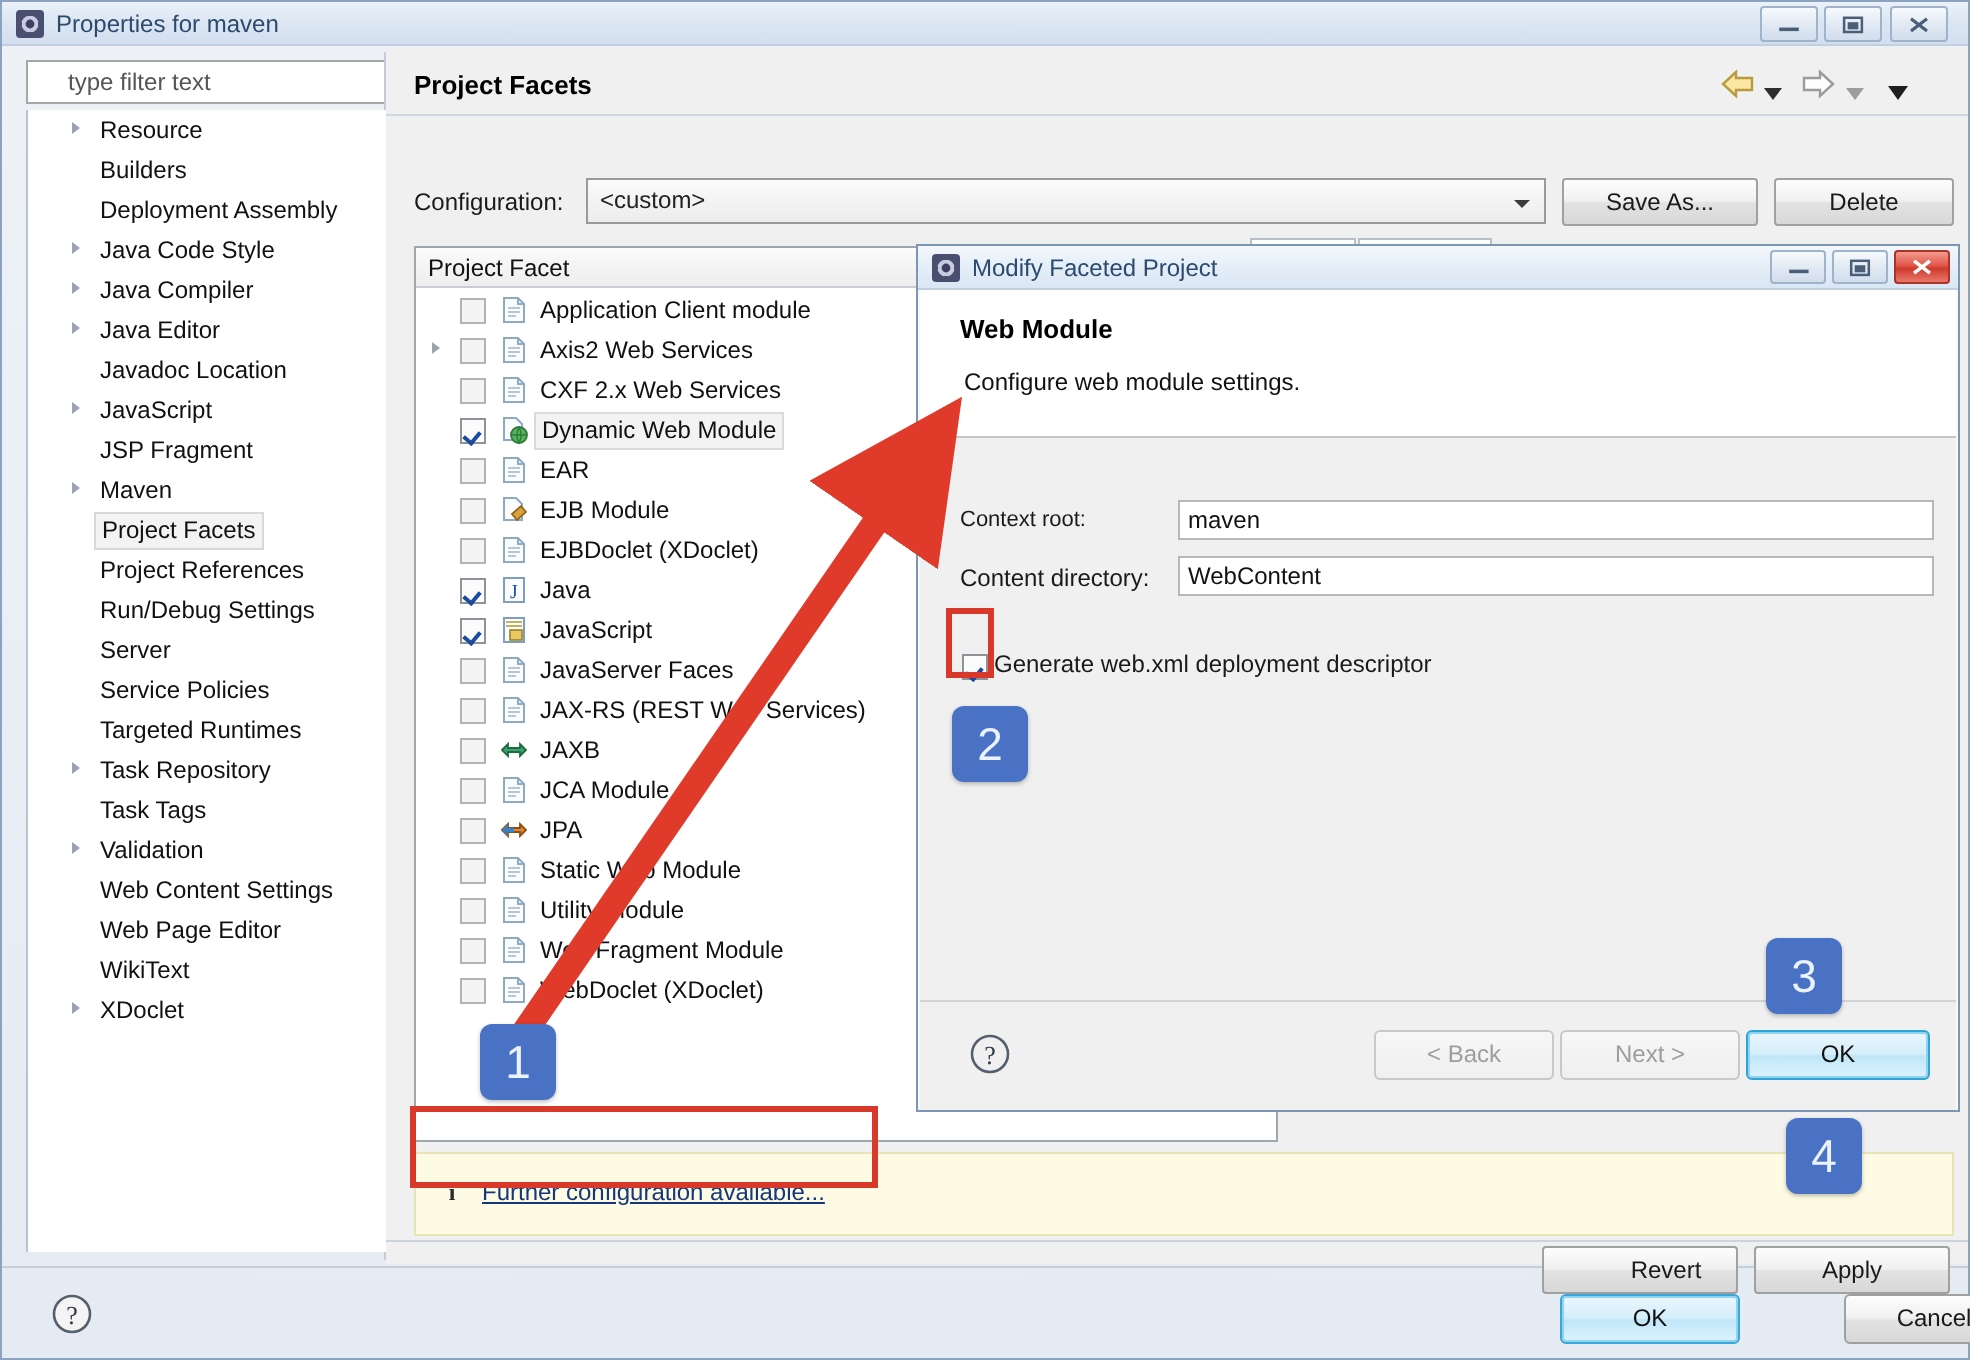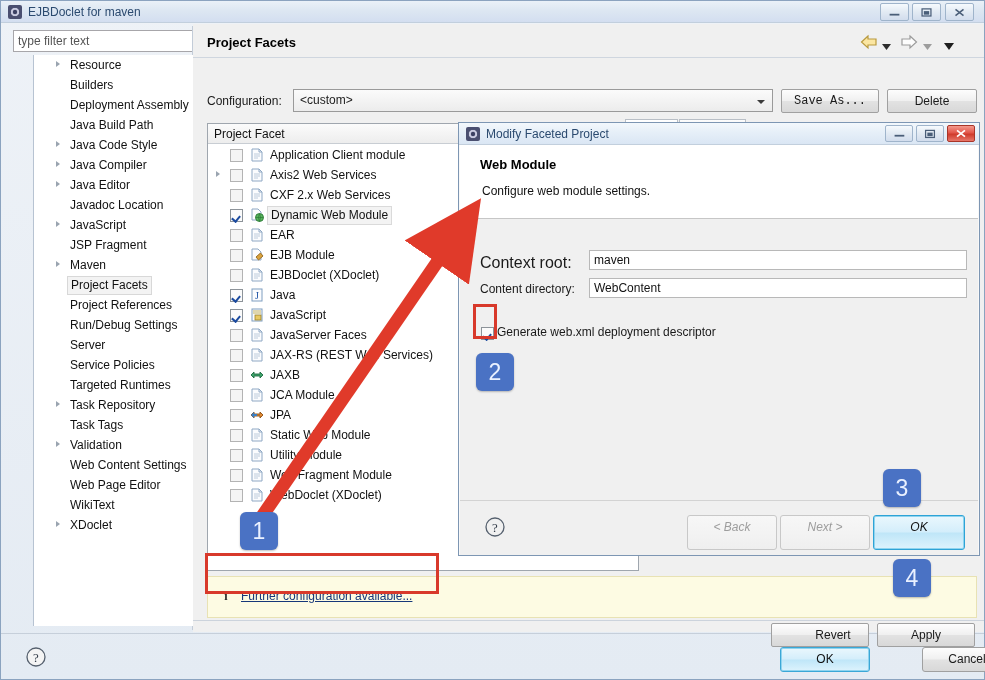--- a/index.html
+++ b/index.html
@@ -43,28 +43,28 @@
   #wclose { right: 10px; }
 
   
   #filter-wrap {
     position: absolute; left: 12px; top: 29px; width: 172px; height: 22px;
   }
   #filter-input {
     width: 200px; height: 22px;
     border: 1px solid #a7a6aa; background: #fff;
     font-family: "Liberation Sans", sans-serif; font-size: 12px;
-    color: #111; padding: 0 4px;
+    color: #111; padding: 0 20px;
   }
   #filter-input::placeholder { color: #555; opacity: 1; }
 
   #tree-panel {
     position: absolute; left: 12px; top: 54px; width: 181px; height: 571px;
     background: #fff; border-left: 1px solid #b7c3d2;
-    border-top: none; border-right: none; border-bottom: none; margin-left: 20px;
+    border-top: none; border-right: none; border-bottom: none;
   }
   #tree-list { position: absolute; left: 0; top: 0; width: 179px; }
   .tree-item {
     position: relative; height: 20px; line-height: 20px;
     padding-left: 36px; white-space: nowrap;
     font-size: 12px; color: #111;
   }
   .tree-item .twisty {
     position: absolute; left: 22px; top: 6px;
     width: 0; height: 0;
@@ -123,21 +123,21 @@
     border-left: 4px solid transparent;
     border-right: 4px solid transparent;
   }
   .gbtn {
     position: absolute; height: 24px;
     background: linear-gradient(to bottom,#fdfdfd 0%, #f0f0f0 48%, #e2e2e2 52%, #d8d8d8 100%);
     border: 1px solid #a0a0a0; border-radius: 2px;
     font-size: 12px; color: #1a1a1a; text-align: center; line-height: 22px;
     font-family: "Liberation Sans", sans-serif;
   }
-  #btn-saveas { left: 588px; top: 65px; width: 98px; font-family: Liberation Mono, monospace; }
+  #btn-saveas { left: 588px; top: 65px; width: 98px; }
   #btn-delete { left: 694px; top: 65px; width: 90px; }
 
   
   #facet-box {
     position: absolute; left: 14px; top: 99px; width: 432px; height: 448px;
     background: #fff; border: 1px solid #9fa6ae;
   }
   #facet-header {
     position: absolute; left: 0; top: 0; width: 430px; height: 20px;
     background: linear-gradient(to bottom,#fbfbfb 0%, #ededed 100%);
@@ -266,21 +266,21 @@
     background: #fff; border-bottom: 1px solid #c6c6c6;
   }
   #dlg-head-title {
     position: absolute; left: 20px; top: 12px; font-size: 13px; font-weight: bold; color: #000;
   }
   #dlg-head-sub {
     position: absolute; left: 22px; top: 39px; font-size: 12px; color: #111;
   }
 
   #dlg-body { position: absolute; left: 1px; top: 97px; width: 518px; height: 280px; }
-  #lbl-ctxroot { position: absolute; left: 20px; top: 34px; font-size: 16px; }
+  #lbl-ctxroot { position: absolute; left: 20px; top: 34px; font-size: 11px; }
   #lbl-contentdir { position: absolute; left: 20px; top: 62px; font-size: 12px; }
   .dinput {
     position: absolute; left: 129px; height: 20px;
     background: #fff; border: 1px solid #b8b8b8;
     font-size: 12px; color: #111; padding: 0 4px; line-height: 18px;
     width: 378px; font-family: "Liberation Sans", sans-serif;
   }
   #in-ctxroot { top: 30px; }
   #in-contentdir { top: 58px; }
 
@@ -295,24 +295,23 @@
     transform: rotate(40deg);
   }
   #chk-webxml-label { position: absolute; left: 37px; top: 105px; font-size: 12px; }
 
   #dlg-foot {
     position: absolute; left: 1px; top: 377px; width: 518px; height: 55px;
     background: #f0f0f0; border-top: 1px solid #d3d3d3;
   }
   #dlg-help { position: absolute; left: 24px; top: 15px; width: 22px; height: 22px; }
   .dbtn {
-    position: absolute; top: 14px; height: 35px; width: 90px;
+    position: absolute; top: 14px; height: 25px; width: 90px;
     font-size: 12px; text-align: center; line-height: 23px; border-radius: 3px;
     font-family: "Liberation Sans", sans-serif;
-    font-style: italic;
   }
   .dbtn.disabled {
     background: linear-gradient(to bottom,#f7f7f7 0%,#efefef 100%);
     border: 1px solid #c8c8c8; color: #9d9d9d;
   }
   #dbtn-back { left: 227px; }
   #dbtn-next { left: 320px; }
   #dbtn-ok {
     left: 413px; width: 92px;
     background: linear-gradient(to bottom,#eaf7fd 0%,#d4eefb 48%,#bfe6f8 52%,#ddf3fd 100%);
@@ -347,21 +346,21 @@
       <svg width="14" height="14" viewBox="0 0 14 14">
         <rect x="0" y="0" width="14" height="14" rx="2" fill="#4a4f70"></rect>
         <circle cx="7" cy="7" r="4.3" fill="#c9cbe0"></circle>
         <circle cx="7" cy="7" r="2.2" fill="#3c4163"></circle>
         <rect x="6.2" y="0" width="1.6" height="3" fill="#4a4f70"></rect>
         <rect x="6.2" y="11" width="1.6" height="3" fill="#4a4f70"></rect>
         <rect x="0" y="6.2" width="3" height="1.6" fill="#4a4f70"></rect>
         <rect x="11" y="6.2" width="3" height="1.6" fill="#4a4f70"></rect>
       </svg>
     </span>
-    <span id="title-text">EJBDoclet for maven</span>
+    <span id="title-text">Properties for maven</span>
 
     <div class="wbtn" id="wmin">
       <svg class="wbtn-glyph" viewBox="0 0 29 18">
           <rect x="9" y="11" width="11" height="2" fill="#4a5e78"></rect>
         </svg>
     </div>
     <div class="wbtn" id="wmax">
       <svg class="wbtn-glyph" viewBox="0 0 29 18">
         <rect x="9.5" y="5.5" width="10" height="8" fill="none" stroke="#4a5e78" stroke-width="1.4"></rect>
         <rect x="11.5" y="8" width="6" height="4" fill="#4a5e78"></rect>
@@ -378,21 +377,20 @@
     <input id="filter-input" type="text" placeholder="type filter text" style="">
   </div>
 
   <div id="tree-panel-border"></div>
 
   <div id="tree-panel">
     <div id="tree-list">
         <div class="tree-item"><span class="twisty"></span><span class="lbl">Resource</span></div>
         <div class="tree-item"><span class="lbl">Builders</span></div>
         <div class="tree-item"><span class="lbl">Deployment Assembly</span></div>
-        <div class="tree-item"><span class="lbl">Java Build Path</span></div>
         <div class="tree-item"><span class="twisty"></span><span class="lbl">Java Code Style</span></div>
         <div class="tree-item"><span class="twisty"></span><span class="lbl">Java Compiler</span></div>
         <div class="tree-item"><span class="twisty"></span><span class="lbl">Java Editor</span></div>
         <div class="tree-item"><span class="lbl">Javadoc Location</span></div>
         <div class="tree-item"><span class="twisty"></span><span class="lbl">JavaScript</span></div>
         <div class="tree-item"><span class="lbl">JSP Fragment</span></div>
         <div class="tree-item"><span class="twisty"></span><span class="lbl">Maven</span></div>
         <div class="tree-item sel"><span class="lbl">Project Facets</span></div>
         <div class="tree-item"><span class="lbl">Project References</span></div>
         <div class="tree-item"><span class="lbl">Run/Debug Settings</span></div>

